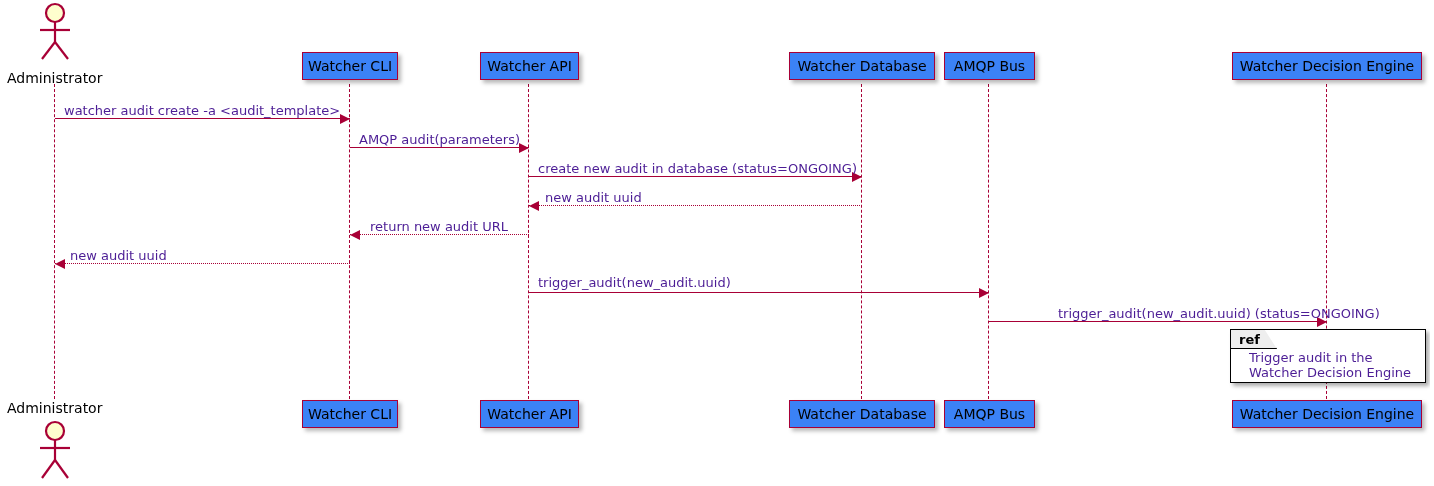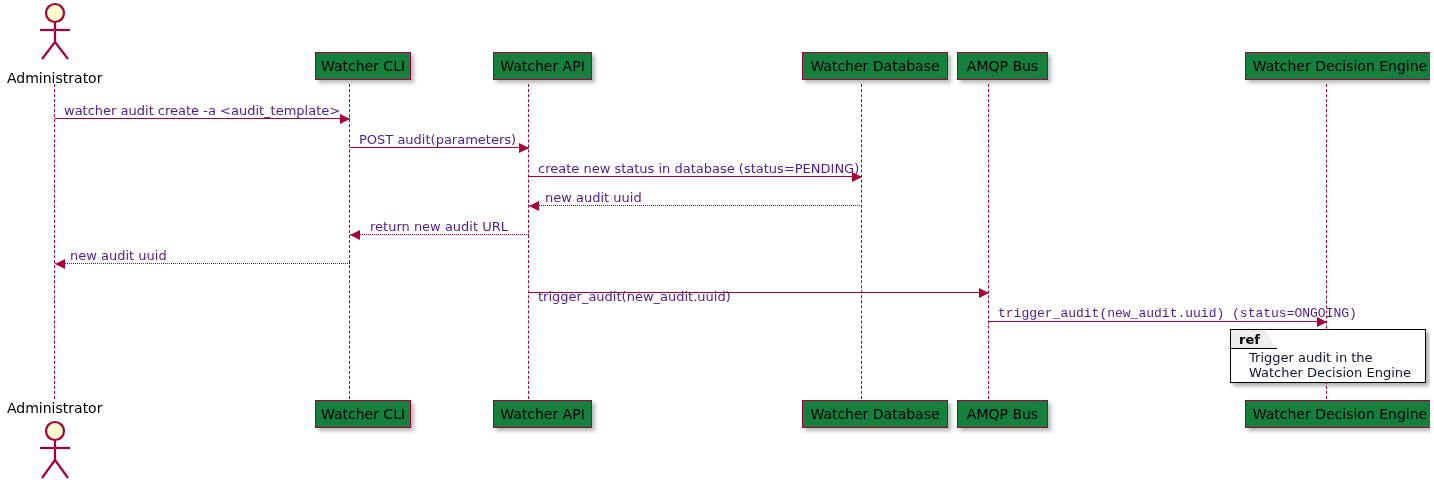--- a/index.html
+++ b/index.html
@@ -14,33 +14,32 @@
     position: relative;
     width: 1430px;
     height: 486px;
     background: #FFFFFF;
     overflow: hidden;
   }
   
   .participant {
     position: absolute;
     box-sizing: border-box;
-    background: #15803d;
+    background: #3b82f6;
     border: 1.5px solid #A80036;
     color: #000000;
     font-size: 14px;
     line-height: 1;
     display: flex;
     align-items: center;
     justify-content: center;
     padding: 0 10px;
     height: 28px;
     white-space: nowrap;
     box-shadow: 3px 3px 4px rgba(0,0,0,0.28);
-    margin-left: 13px;
   }
   
   .actor {
     position: absolute;
   }
   .actor-label {
     position: absolute;
     font-size: 14px;
     color: #000000;
     white-space: nowrap;
@@ -104,21 +103,21 @@
     padding-left: 8px;
     padding-right: 16px;
     clip-path: polygon(0 0, calc(100% - 12px) 0, 100% 100%, 0 100%);
   }
   .ref-body {
     position: absolute;
     left: 0;
     top: 20px;
     width: 100%;
     font-size: 13px;
-    color: #0f172a;
+    color: #4c1d95;
     line-height: 15px;
     padding-left: 18px;
     box-sizing: border-box;
   }
   .ref-body div { white-space: nowrap; }
 </style>
 </head>
 <body>
 
 <div id="diagram">
@@ -188,39 +187,39 @@
         <span>Watcher Decision Engine</span>
       </div>
     </div>
 
   <div id="messages">
       <div class="msg-line" style="left: 55px; top: 118px; width: 295px;"></div>
       <div class="arrowhead right" style="top: 114px; left: 340px;"></div>
       <div class="msg-label" style="left: 64px; top: 104px;">watcher audit create -a &lt;audit_template&gt;</div>
       <div class="msg-line" style="left: 350px; top: 147px; width: 179px;"></div>
       <div class="arrowhead right" style="top: 143px; left: 519px;"></div>
-      <div class="msg-label" style="left: 359px; top: 133px;">POST audit(parameters)</div>
+      <div class="msg-label" style="left: 359px; top: 133px;">AMQP audit(parameters)</div>
       <div class="msg-line" style="left: 529px; top: 176px; width: 333px;"></div>
       <div class="arrowhead right" style="top: 172px; left: 852px;"></div>
-      <div class="msg-label" style="left: 538px; top: 162px;">create new status in database (status=PENDING)</div>
+      <div class="msg-label" style="left: 538px; top: 162px;">create new audit in database (status=ONGOING)</div>
       <div class="msg-line dotted" style="left: 529px; top: 205px; width: 333px;"></div>
       <div class="arrowhead left" style="top: 201px; left: 529px;"></div>
       <div class="msg-label" style="left: 545px; top: 191px;">new audit uuid</div>
       <div class="msg-line dotted" style="left: 350px; top: 234px; width: 179px;"></div>
       <div class="arrowhead left" style="top: 230px; left: 350px;"></div>
       <div class="msg-label" style="left: 370px; top: 220px;">return new audit URL</div>
       <div class="msg-line dotted" style="left: 55px; top: 263px; width: 295px;"></div>
       <div class="arrowhead left" style="top: 259px; left: 55px;"></div>
       <div class="msg-label" style="left: 70px; top: 249px;">new audit uuid</div>
       <div class="msg-line" style="left: 529px; top: 292px; width: 460px;"></div>
       <div class="arrowhead right" style="top: 288px; left: 979px;"></div>
-      <div class="msg-label" style="left: 538px; top: 290px;">trigger_audit(new_audit.uuid)</div>
+      <div class="msg-label" style="left: 538px; top: 276px;">trigger_audit(new_audit.uuid)</div>
       <div class="msg-line" style="left: 989px; top: 321px; width: 338px;"></div>
       <div class="arrowhead right" style="top: 317px; left: 1317px;"></div>
-      <div class="msg-label" style="left: 998px; top: 307px; font-family: Liberation Mono, monospace;">trigger_audit(new_audit.uuid) (status=ONGOING)</div>
+      <div class="msg-label" style="left: 1058px; top: 307px;">trigger_audit(new_audit.uuid) (status=ONGOING)</div>
     </div>
 
   <div class="ref-box" id="ref-box" style="left: 1230px; top: 329px; width: 196px; height: 54px;">
     <div class="ref-tab">ref</div>
     <div class="ref-body" id="ref-body">
         <div>Trigger audit in the</div>
         <div>Watcher Decision Engine</div>
       </div>
   </div>
 

